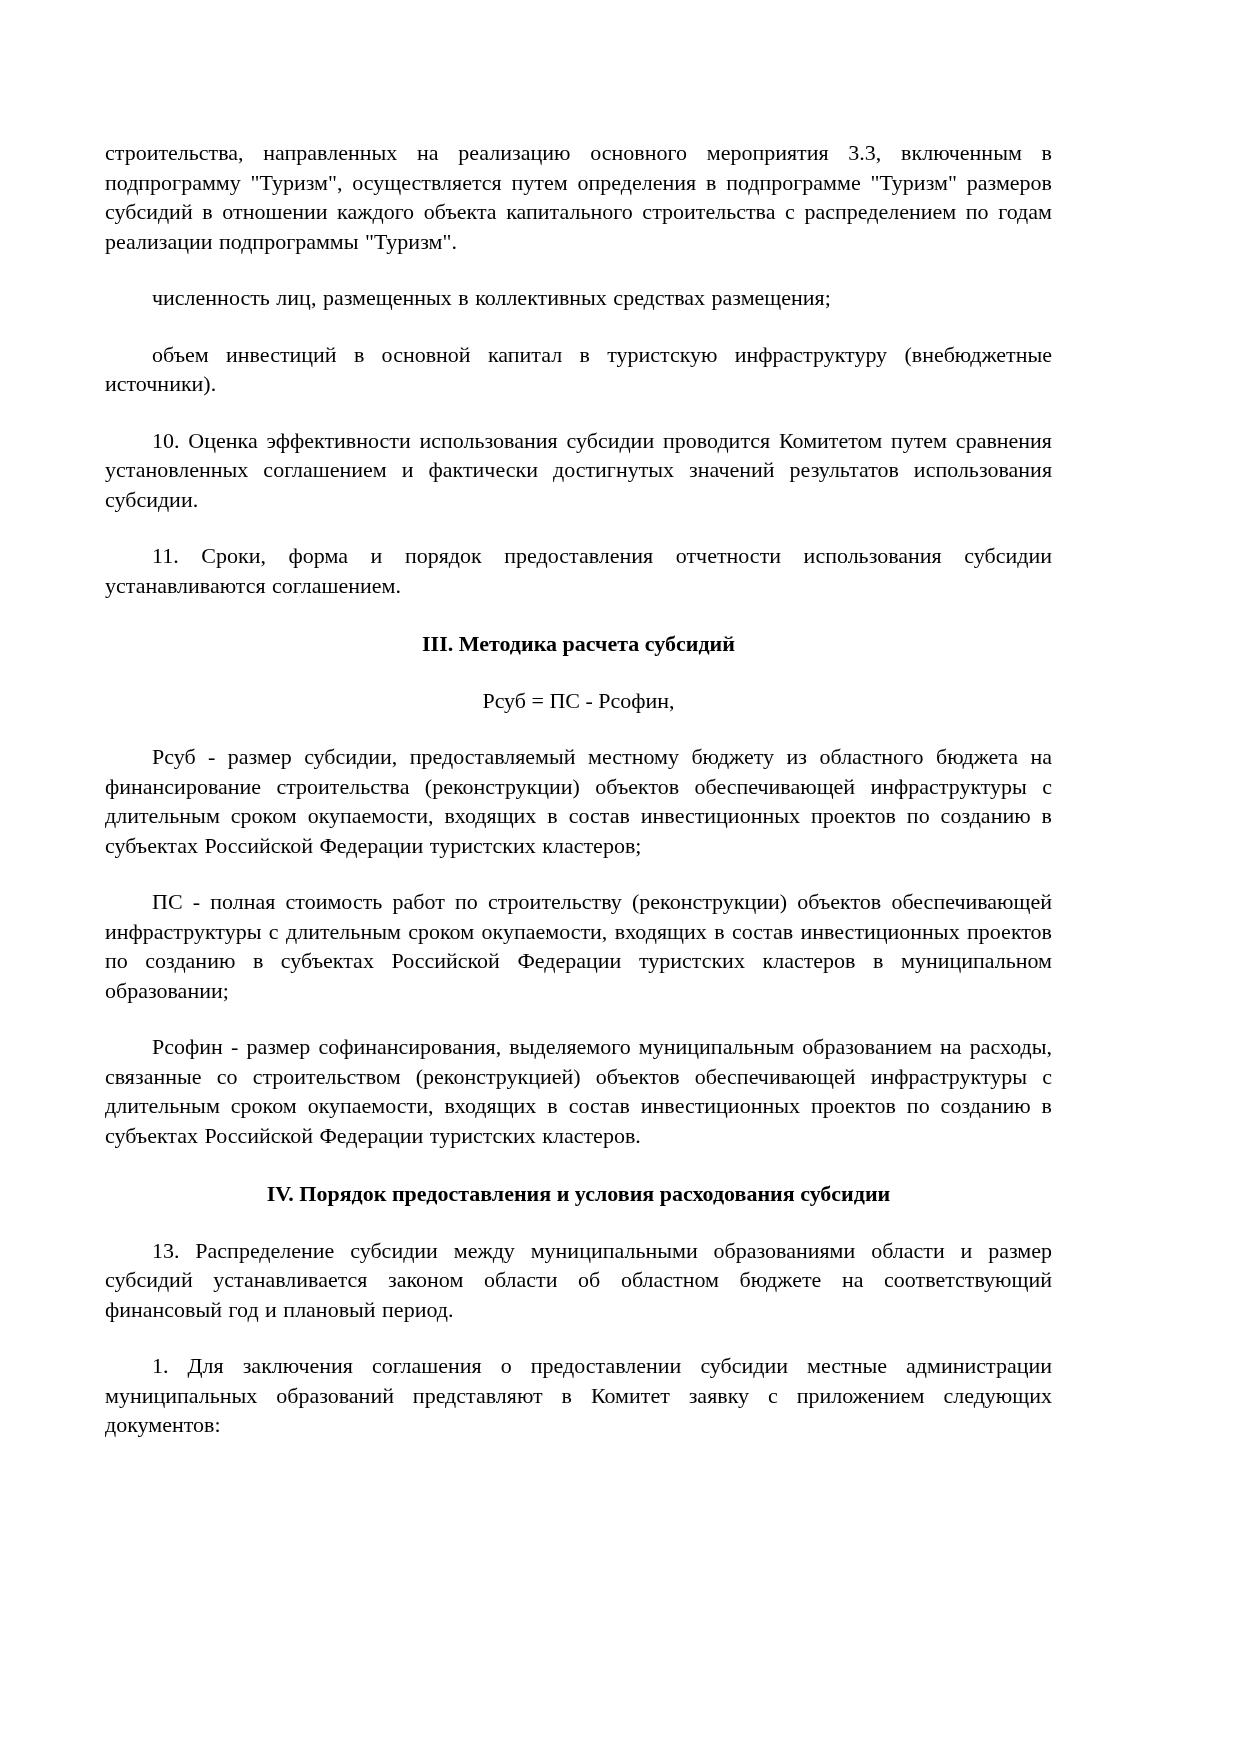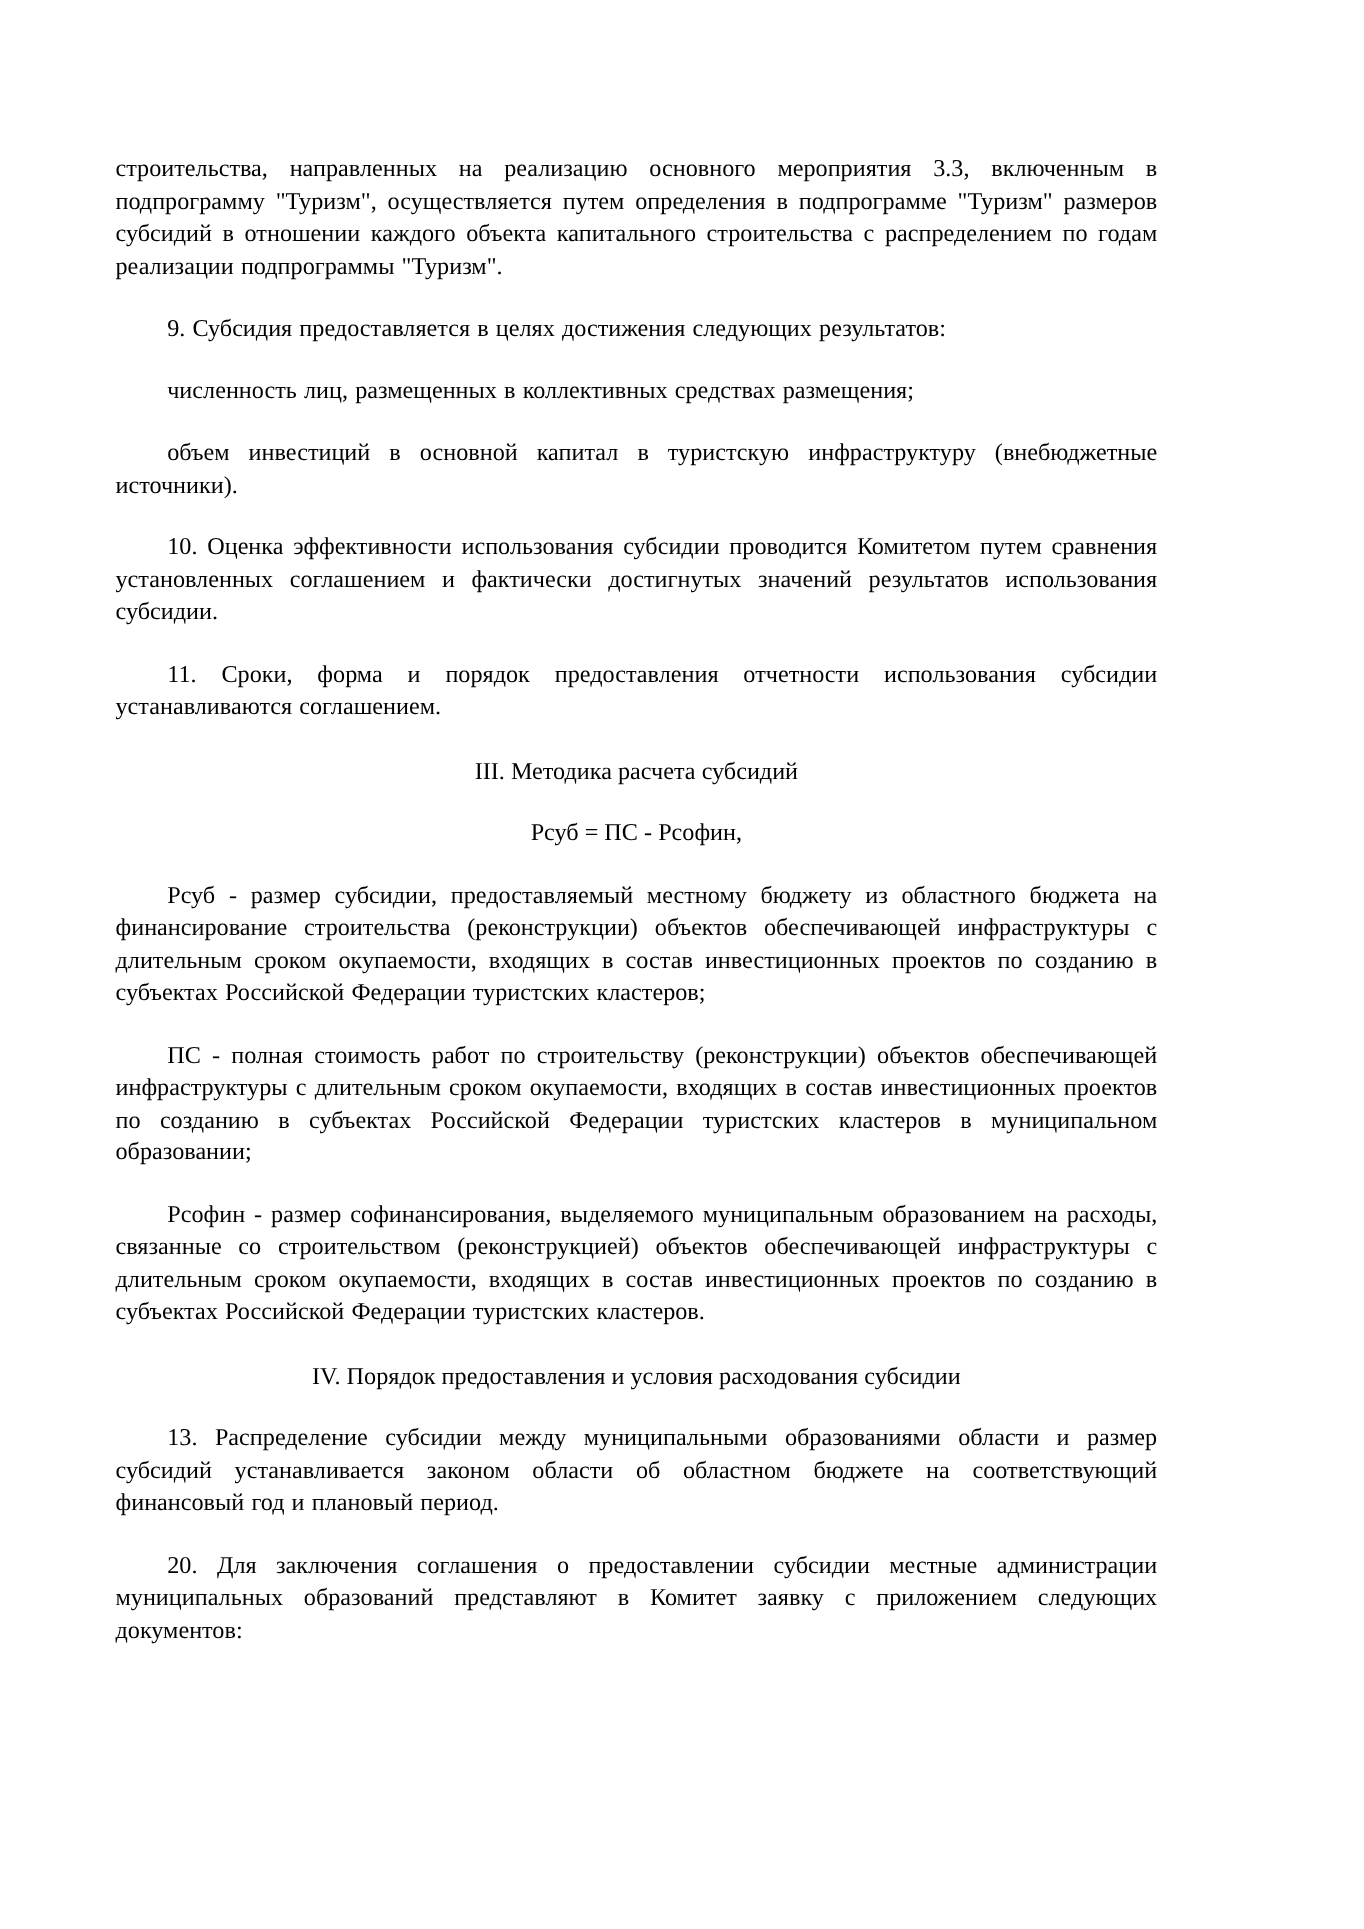--- a/index.html
+++ b/index.html
@@ -34,34 +34,33 @@
   .para.center {
     text-align-last: center;
     text-indent: 0;
     word-spacing: normal;
   }
   .heading {
     margin: 29px 0 0 0;
     text-align: left;
     text-align-last: center;
     text-indent: 0;
-    font-weight: normal;
+    font-weight: bold;
   }
 </style>
 </head>
 <body>
 
 <div class="page">
   <p class="para first">строительства, направленных на реализацию основного мероприятия 3.3, включенным в подпрограмму "Туризм", осуществляется путем определения в подпрограмме "Туризм" размеров субсидий в отношении каждого объекта капитального строительства с распределением по годам реализации подпрограммы "Туризм".</p>
-  <p class="para">9. Субсидия предоставляется в целях достижения следующих результатов:</p>
   <p class="para">численность лиц, размещенных в коллективных средствах размещения;</p>
   <p class="para">объем инвестиций в основной капитал в туристскую инфраструктуру (внебюджетные источники).</p>
   <p class="para">10. Оценка эффективности использования субсидии проводится Комитетом путем сравнения установленных соглашением и фактически достигнутых значений результатов использования субсидии.</p>
   <p class="para">11. Сроки, форма и порядок предоставления отчетности использования субсидии устанавливаются соглашением.</p>
   <p class="heading">III. Методика расчета субсидий</p>
   <p class="para center">Рсуб = ПС - Рсофин,</p>
   <p class="para">Рсуб - размер субсидии, предоставляемый местному бюджету из областного бюджета на финансирование строительства (реконструкции) объектов обеспечивающей инфраструктуры с длительным сроком окупаемости, входящих в состав инвестиционных проектов по созданию в субъектах Российской Федерации туристских кластеров;</p>
   <p class="para">ПС - полная стоимость работ по строительству (реконструкции) объектов обеспечивающей инфраструктуры с длительным сроком окупаемости, входящих в состав инвестиционных проектов по созданию в субъектах Российской Федерации туристских кластеров в муниципальном образовании;</p>
   <p class="para">Рсофин - размер софинансирования, выделяемого муниципальным образованием на расходы, связанные со строительством (реконструкцией) объектов обеспечивающей инфраструктуры с длительным сроком окупаемости, входящих в состав инвестиционных проектов по созданию в субъектах Российской Федерации туристских кластеров.</p>
   <p class="heading">IV. Порядок предоставления и условия расходования субсидии</p>
   <p class="para">13. Распределение субсидии между муниципальными образованиями области и размер субсидий устанавливается законом области об областном бюджете на соответствующий финансовый год и плановый период.</p>
-  <p class="para">20. Для заключения соглашения о предоставлении субсидии местные администрации муниципальных образований представляют в Комитет заявку с приложением следующих документов:</p>
+  <p class="para">1. Для заключения соглашения о предоставлении субсидии местные администрации муниципальных образований представляют в Комитет заявку с приложением следующих документов:</p>
 </div>
 
 </body></html>

